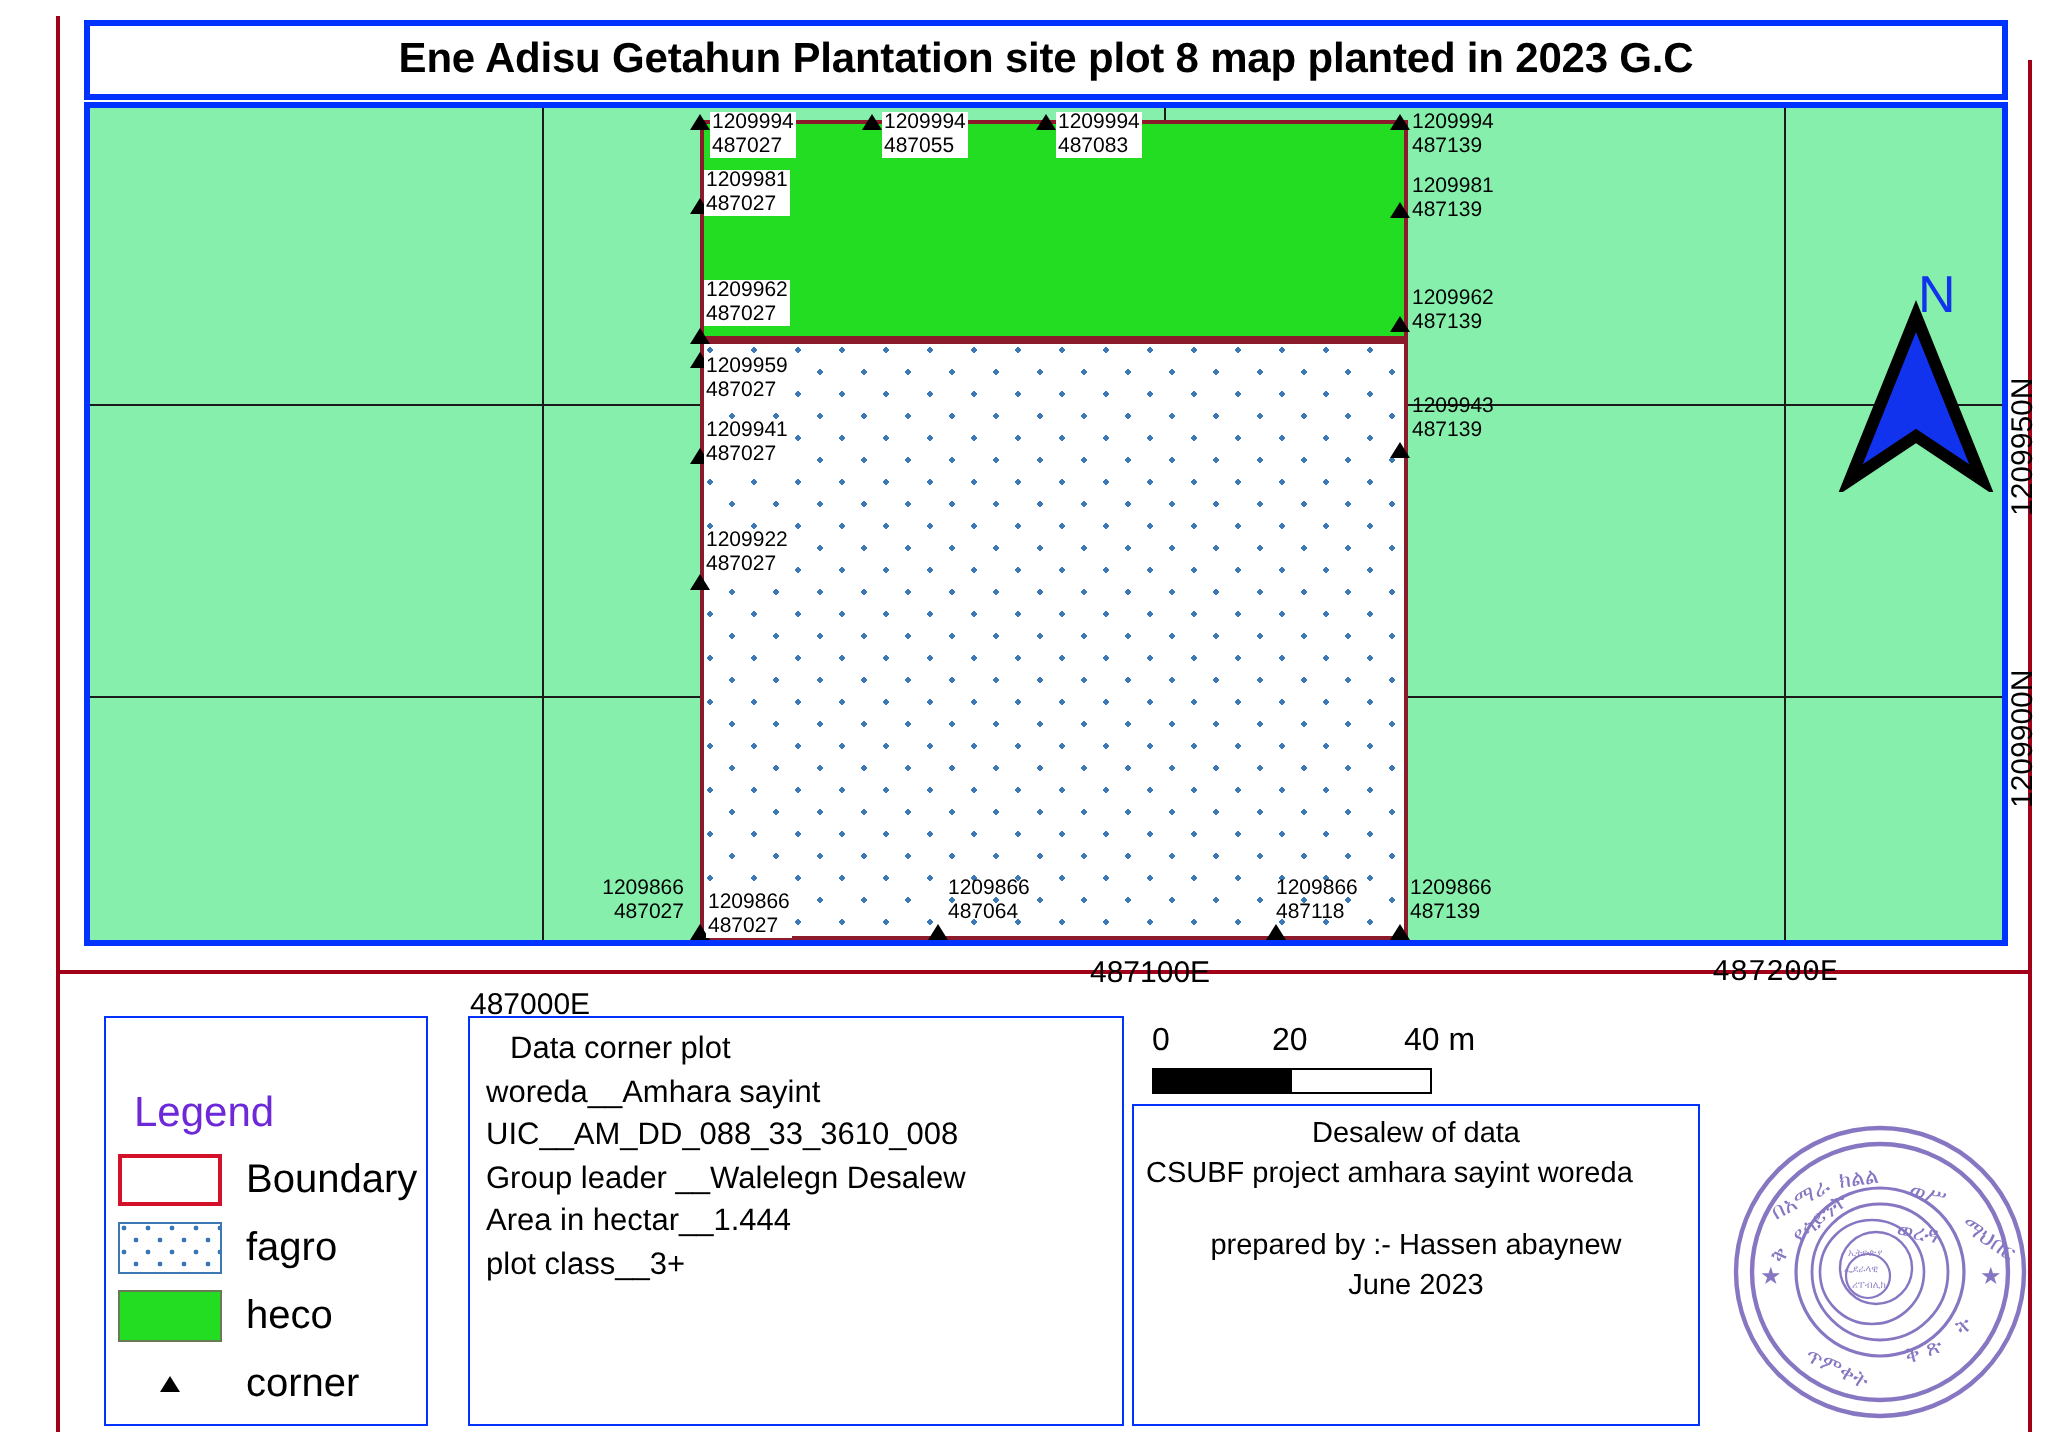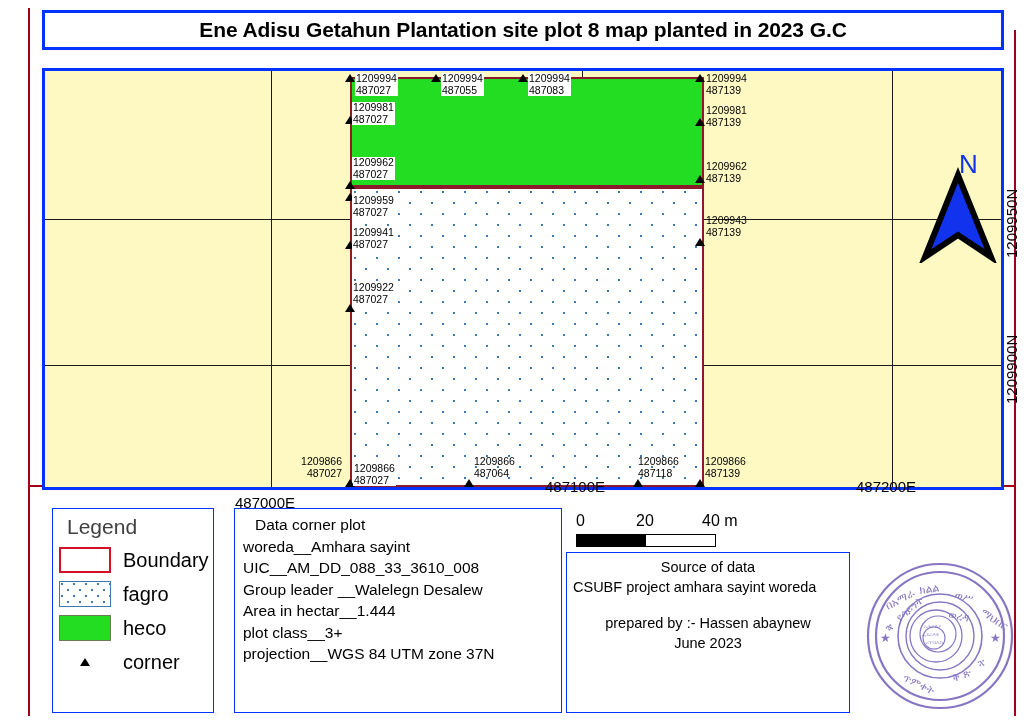--- a/index.html
+++ b/index.html
@@ -30,24 +30,24 @@
     background: #ffffff;
     display: flex; align-items: center; justify-content: center;
   }
   #title-text {
     font-size: 21px; font-weight: bold; color: #000;
     letter-spacing: -0.1px; white-space: nowrap;
   }
 
   
   #map-frame {
-    position: absolute; left: 42px; top: 68px;
+    position: absolute; left: 42px; top: 51px;
     width: 962px; height: 422px;
     border: 3px solid #0033ff;
-    background: #fef9c3;
+    background: #86efac;
     overflow: hidden;
     padding-left: 27px;
   }
   #map-canvas { position: absolute; inset: 0; }
 
   .grid-h { position: absolute; left: 0; width: 100%; height: 1px; background: #1a1a1a; }
   .grid-v { position: absolute; top: 0; height: 100%; width: 1px; background: #1a1a1a; }
 
   
   #heco-poly {
@@ -109,21 +109,21 @@
     transform-origin: left top;
   }
 
   
   #legend-box {
     position: absolute; left: 52px; top: 508px;
     width: 162px; height: 205px;
     border: 1.5px solid #0033ff; background: #fff;
     padding: 6px 0 0 0;
   }
-  #legend-title { font-size: 21px; color: #404040; padding-left: 14px; margin-bottom: 4px; }
+  #legend-title { font-size: 21px; color: #6d28d9; padding-left: 14px; margin-bottom: 4px; margin-top: 30px; }
   .legend-row { display: flex; align-items: center; height: 34px; padding-left: 6px; }
   .legend-swatch { width: 52px; height: 26px; margin-right: 12px; flex: 0 0 auto; }
   .sw-boundary { border: 2px solid #d4112b; background: #fff; }
   .sw-fagro {
     border: 1.5px solid #3b78b4; background-color: #fff;
     background-image:
       radial-gradient(#3b78b4 1.2px, transparent 1.3px),
       radial-gradient(#3b78b4 1.2px, transparent 1.3px);
     background-size: 12px 12px, 12px 12px;
     background-position: 2px 2px, 8px 8px;
@@ -289,21 +289,21 @@
       <svg width="90" height="110" viewBox="0 0 90 110">
           <polygon points="45,22 78,104 45,82 12,104" fill="#1133ee" stroke="#000000" stroke-width="6" stroke-linejoin="miter"></polygon>
         </svg>
       </div>
 
     </div>
   </div>
 
   <div class="xlabel" style="left:235px;margin-top:16px;">487000E</div>
   <div class="xlabel" style="left:545px;">487100E</div>
-  <div class="xlabel" style="left:856px;">487200E</div>
+  <div class="xlabel" style="left:856px;font-family:Liberation Mono, monospace;">487200E</div>
 
   <div class="ylabel" style="left:1003px; top:258px;">1209950N</div>
   <div class="ylabel" style="left:1003px; top:404px;">1209900N</div>
 
   <div id="legend-box">
     <div id="legend-title">Legend</div>
 
     <div class="legend-row">
       <span class="legend-swatch sw-boundary"></span>
       <span class="legend-label">Boundary</span>
@@ -324,37 +324,36 @@
     </div>
   </div>
 
   <div id="data-box">
     <div class="dline dhead">Data corner plot</div>
     <div class="dline">woreda__Amhara sayint</div>
     <div class="dline">UIC__AM_DD_088_33_3610_008</div>
     <div class="dline">Group leader __Walelegn Desalew</div>
     <div class="dline">Area in hectar__1.444</div>
     <div class="dline">plot class__3+</div>
-    <div class="dline">projection__WGS 84 UTM zone 37N</div>
   </div>
 
   <div id="scalebar-wrap">
     <div id="scale-nums">
       <span style="left:0px;">0</span>
       <span style="left:60px;">20</span>
       <span style="left:126px;">40 m</span>
     </div>
     <div id="scale-bar">
       <div class="half fill"></div>
       <div class="half empty"></div>
     </div>
   </div>
 
   <div id="source-box">
-    <div class="sline ctr">Source of data</div>
+    <div class="sline ctr">Desalew of data</div>
     <div class="sline ind">CSUBF project amhara sayint woreda</div>
     <div class="spacer"></div>
     <div class="sline ctr">prepared by :- Hassen abaynew</div>
     <div class="sline ctr">June 2023</div>
   </div>
 
   <div id="stamp">
     <svg width="156" height="156" viewBox="0 0 156 156">
       <g fill="none" stroke="#7d6bbd" stroke-width="2.2">
         <circle cx="78" cy="80" r="72"></circle>

